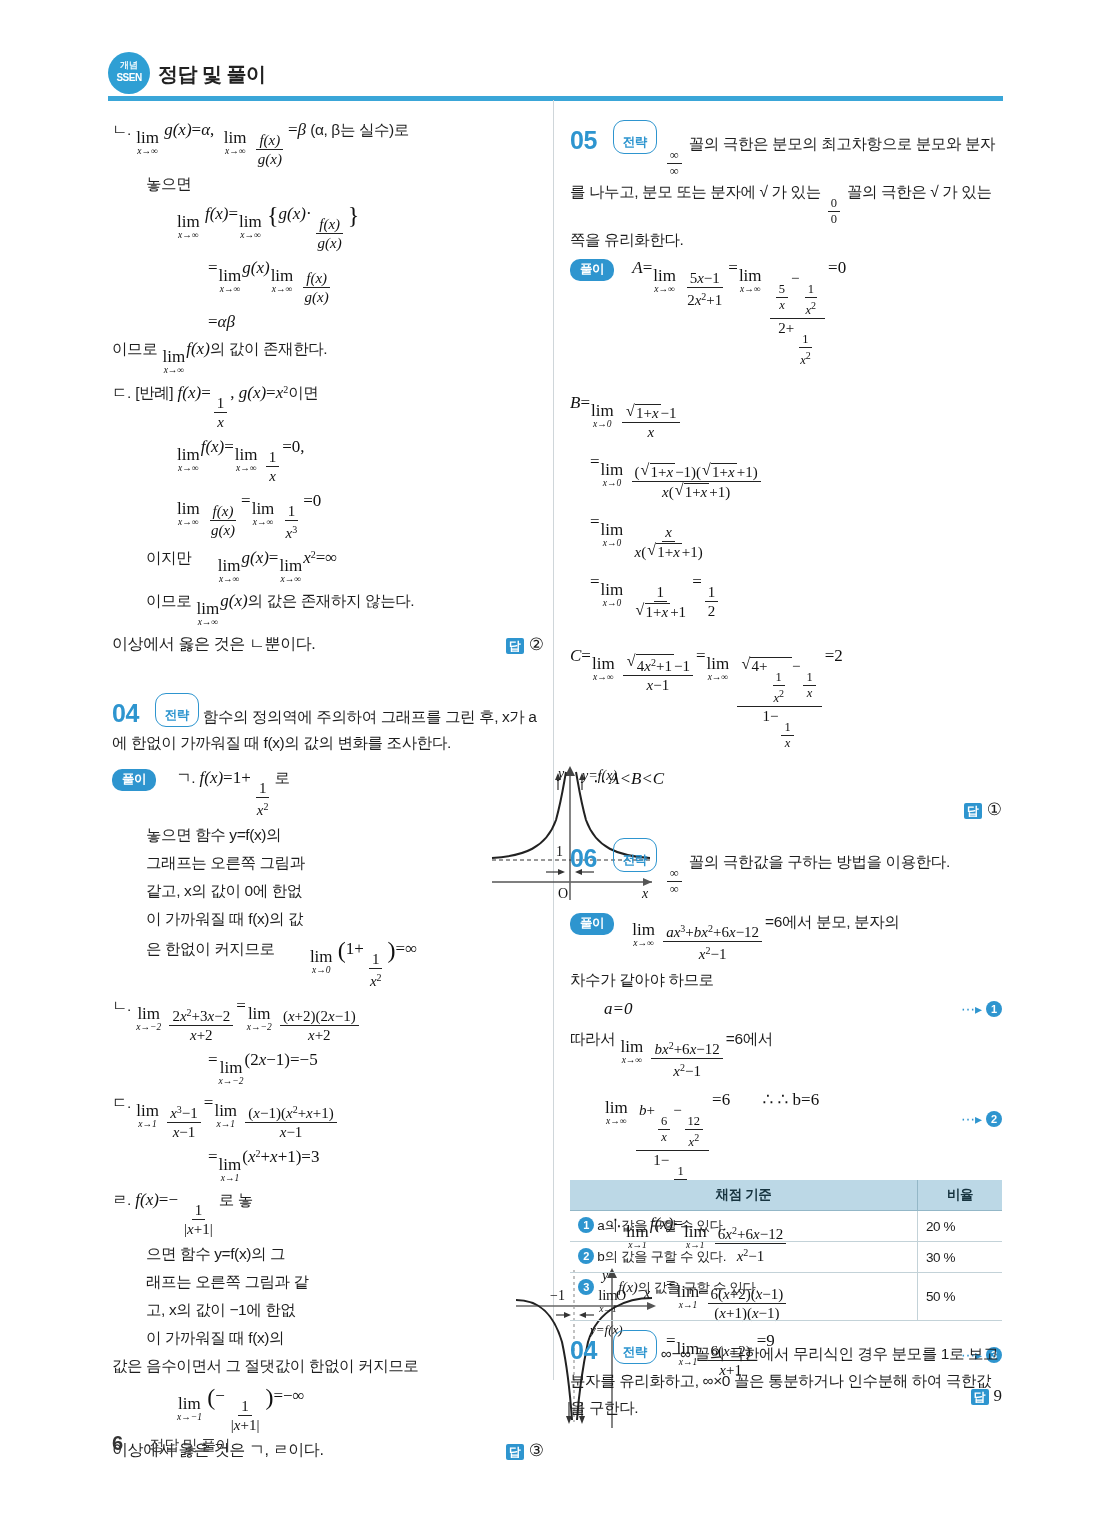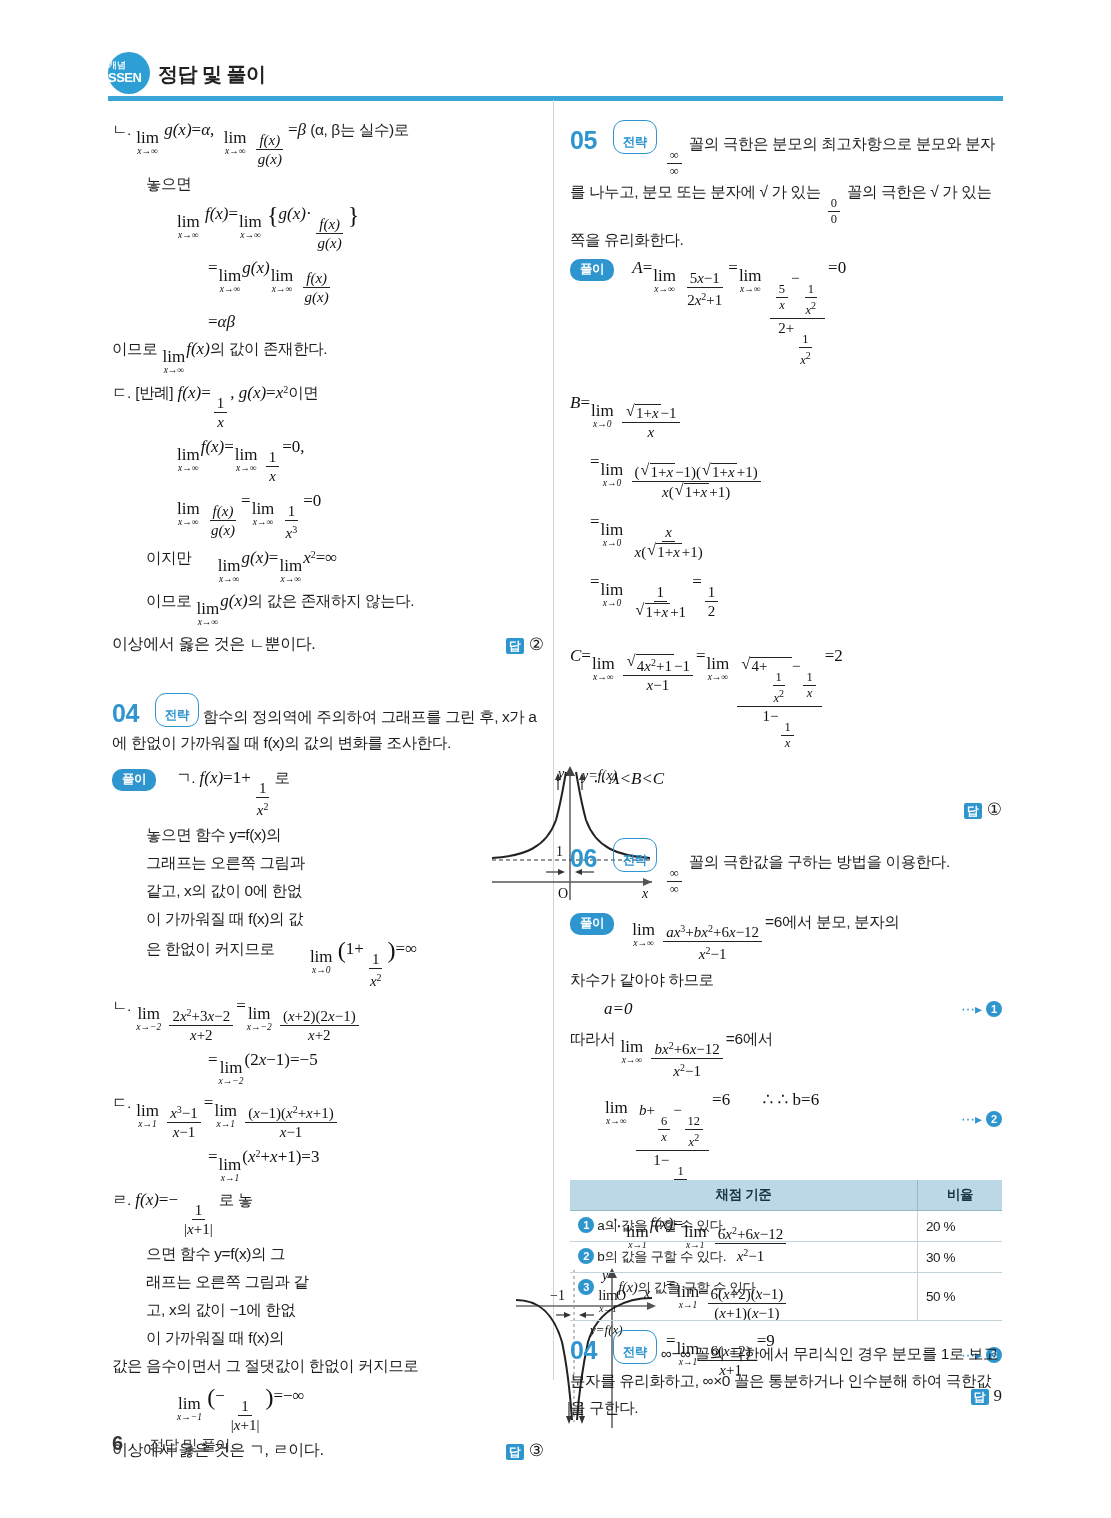--- a/index.html
+++ b/index.html
@@ -6,23 +6,23 @@
   body{
     width:1111px;height:1518px;background:#ffffff;
     font-family:"Liberation Serif","DejaVu Serif",serif;
     color:#1a1a1a;position:relative;overflow:hidden;
   }
   .page{position:absolute;inset:0;}
 
   
   .header{position:absolute;left:108px;top:52px;width:895px;height:50px;}
   .logo{position:absolute;left:0;top:0;width:42px;height:42px;border-radius:50%;
-        background:#2e9fd4;display:flex;flex-direction:column;align-items:flex-start;justify-content:center;}
+        background:#2e9fd4;display:flex;flex-direction:column;align-items:center;justify-content:center;}
   .logo .l1{font-family:"Liberation Sans",sans-serif;font-size:9px;color:#eaf6fc;line-height:9px;font-weight:700;}
-  .logo .l2{font-family:"Liberation Sans",sans-serif;font-size:13px;color:#ffffff;line-height:15px;font-weight:700;letter-spacing:-.5px;}
+  .logo .l2{font-family:"Liberation Sans",sans-serif;font-size:10px;color:#ffffff;line-height:15px;font-weight:700;letter-spacing:-.5px;}
   .header-title{position:absolute;left:50px;top:9px;font-family:"Liberation Sans",sans-serif;
         font-size:20px;font-weight:700;color:#222;letter-spacing:-.5px;}
   .rule{position:absolute;left:108px;top:96px;width:895px;height:5px;background:#3aa6d8;}
 
   
   .col{position:absolute;top:120px;width:432px;}
   .col-l{left:112px;}
   .col-r{left:570px;}
   .divider{position:absolute;left:553px;top:100px;width:1px;height:1280px;background:#cfd6da;}
 

